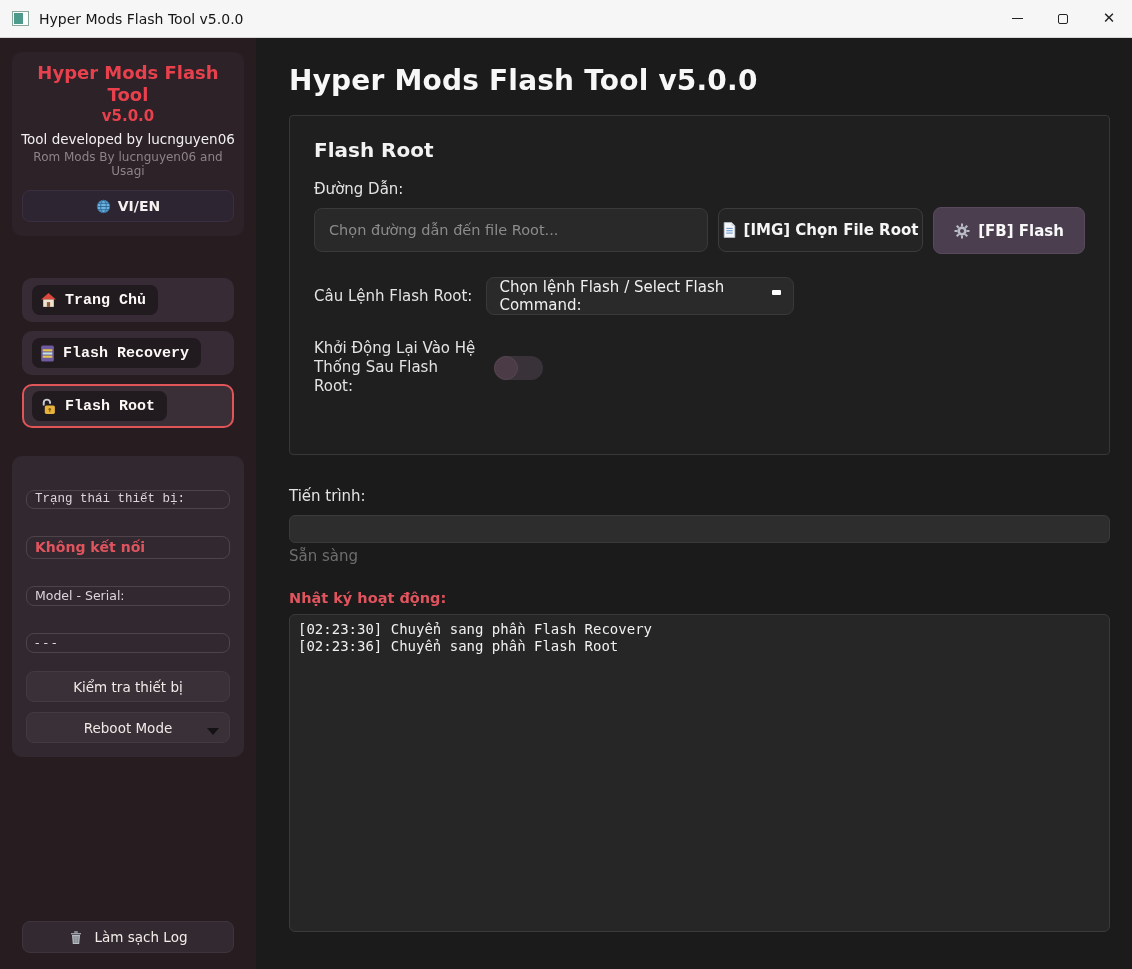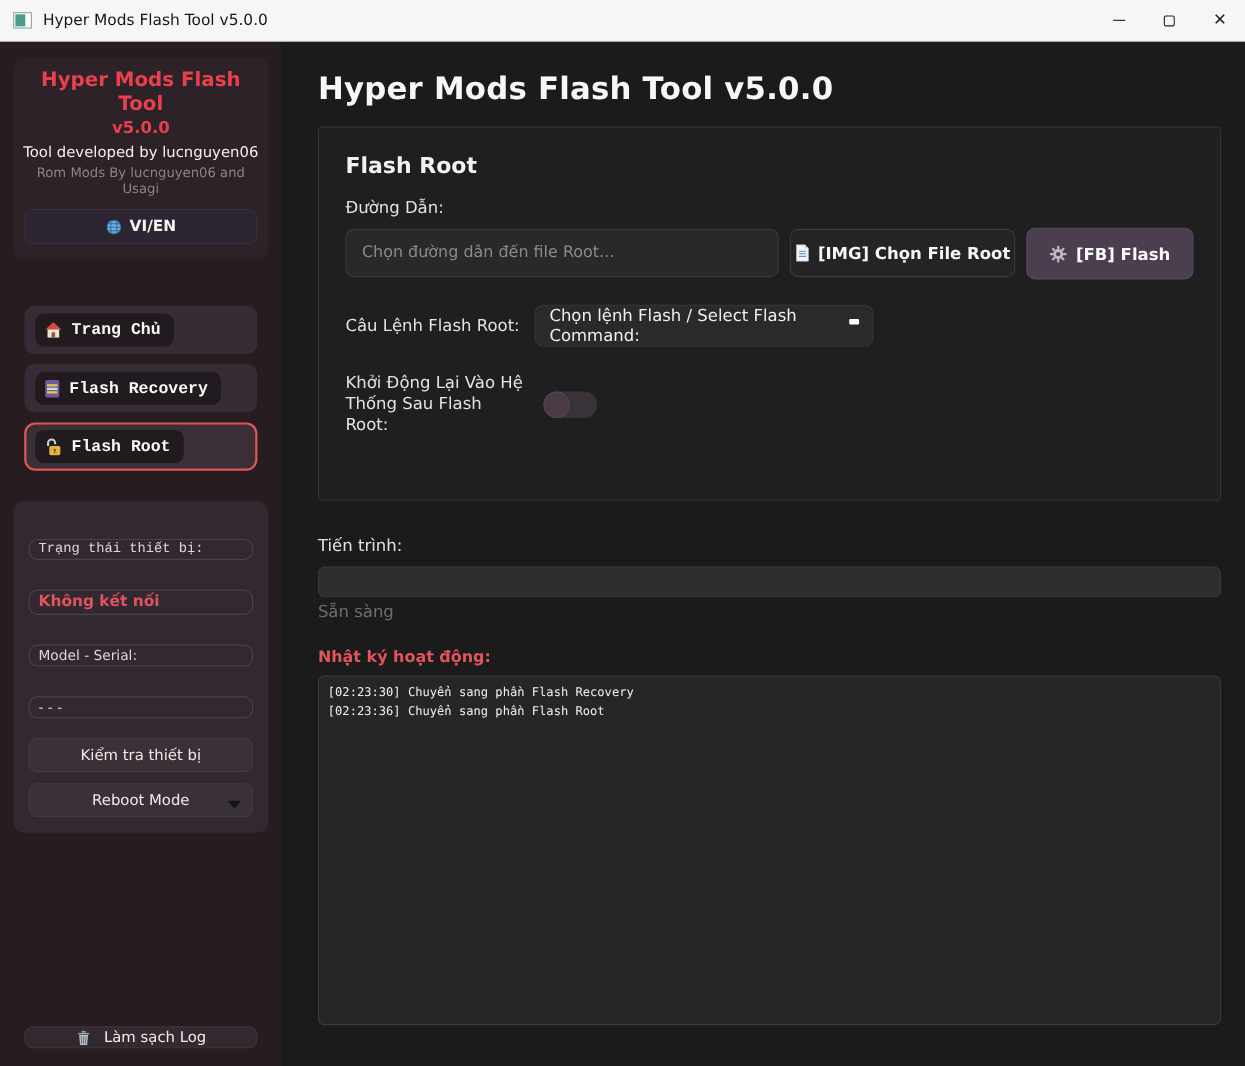--- a/index.html
+++ b/index.html
@@ -39,21 +39,21 @@
   .outline-box { border:1px solid #4d4349; border-radius:8px; padding:1px 8px 2px; color:#ddd6da; font-size:12.5px; }
   .outline-box.first { margin-top:22px;font-family:Liberation Mono, monospace; }
   .outline-box.red { margin-top:27px; color:#e0545e; font-weight:bold; font-size:14px; padding:2px 8px 3px; }
   .outline-box.m28 { margin-top:27px; }
   .panel-btn { margin-top:18px; height:31px; background:#3a3038; border:1px solid #453a42; border-radius:8px; color:#efeae6; font-size:13.5px; display:flex; align-items:center; justify-content:center; cursor:pointer; position:relative; }
   .panel-btn + .panel-btn { margin-top:10px; }
   .caret-down { position:absolute; right:10px; bottom:7px; width:0; height:0; border-left:6px solid transparent; border-right:6px solid transparent; border-top:7px solid #141214; }
 
   .sb-spacer { flex:1; }
   .sb-bottom { margin-bottom:16px; display:flex; flex-direction:column; gap:6px; }
-  .sb-log-btn { height:20px; margin:0 10px; background:#332a31; border:1px solid #3f343c; border-radius:8px; color:#f1ede9; font-size:13.5px; display:flex; align-items:center; justify-content:center; gap:12px; cursor:pointer; }
+  .sb-log-btn { height:32px; margin:0 10px; background:#332a31; border:1px solid #3f343c; border-radius:8px; color:#f1ede9; font-size:13.5px; display:flex; align-items:center; justify-content:center; gap:12px; cursor:pointer; }
 
   
   .main { flex:1; background:#1b1b1b; padding:0 22px 0 33px; overflow:hidden; }
   .main-heading { margin-top:26px; color:#f7f7f7; font-size:28px; font-weight:bold; letter-spacing:.2px; }
   .card { margin-top:18px; height:340px; background:#1f1f1f; border:1px solid #373737; border-radius:4px; padding:22px 24px; }
   .card-title { color:#f2f2f2; font-size:20px; font-weight:bold; }
   .field-label { color:#e3e3e3; font-size:15px; }
   .lbl-path { margin-top:18px; }
   .path-row { margin-top:10px; display:flex; gap:10px; align-items:stretch; }
   .path-input { flex:1; height:44px; background:#292929; border:1px solid #3a3a3a; border-radius:8px; color:#eee; font-size:14.5px; padding:0 14px; outline:none; font-family:inherit; }
@@ -66,21 +66,21 @@
   .toggle-row { margin-top:24px; display:flex; align-items:center; gap:18px; }
   .toggle-label { width:162px; color:#e3e3e3; font-size:15px; line-height:1.28; }
   .toggle { width:49px; height:24px; border-radius:12px; background:#393339; position:relative; cursor:pointer; }
   .toggle .knob { position:absolute; left:0; top:0; width:24px; height:24px; border-radius:50%; background:#4a3b47; border:1px solid #564552; }
 
   .lbl-progress { margin-top:32px; }
   .progress-bar { margin-top:10px; height:28px; background:#2d2d2d; border:1px solid #3a3a3a; border-radius:6px; overflow:hidden; }
   .progress-fill { height:100%; width:0%; background:#e05557; }
   .status-ready { margin-top:4px; color:#6e6e6e; font-size:15px; }
   .log-label { margin-top:25px; color:#e0545e; font-size:14.5px; font-weight:bold; }
-  .log-box { margin-top:8px; height:318px; background:#262626; border:1px solid #3a3a3a; border-radius:6px; padding:6px 8px; font-family:"DejaVu Sans Mono","Liberation Mono",monospace; font-size:11px; line-height:17px; color:#f0f0f0; overflow:hidden; }
+  .log-box { margin-top:8px; height:318px; background:#262626; border:1px solid #3a3a3a; border-radius:6px; padding:6px 8px; font-family:"DejaVu Sans Mono","Liberation Mono",monospace; font-size:14px; line-height:17px; color:#f0f0f0; overflow:hidden; }
 
   .icon { display:inline-block; flex:0 0 auto; }
 </style>
 </head>
 <body>
 
 <div class="window">
 
   <div class="titlebar">
     <span class="app-icon icon">

